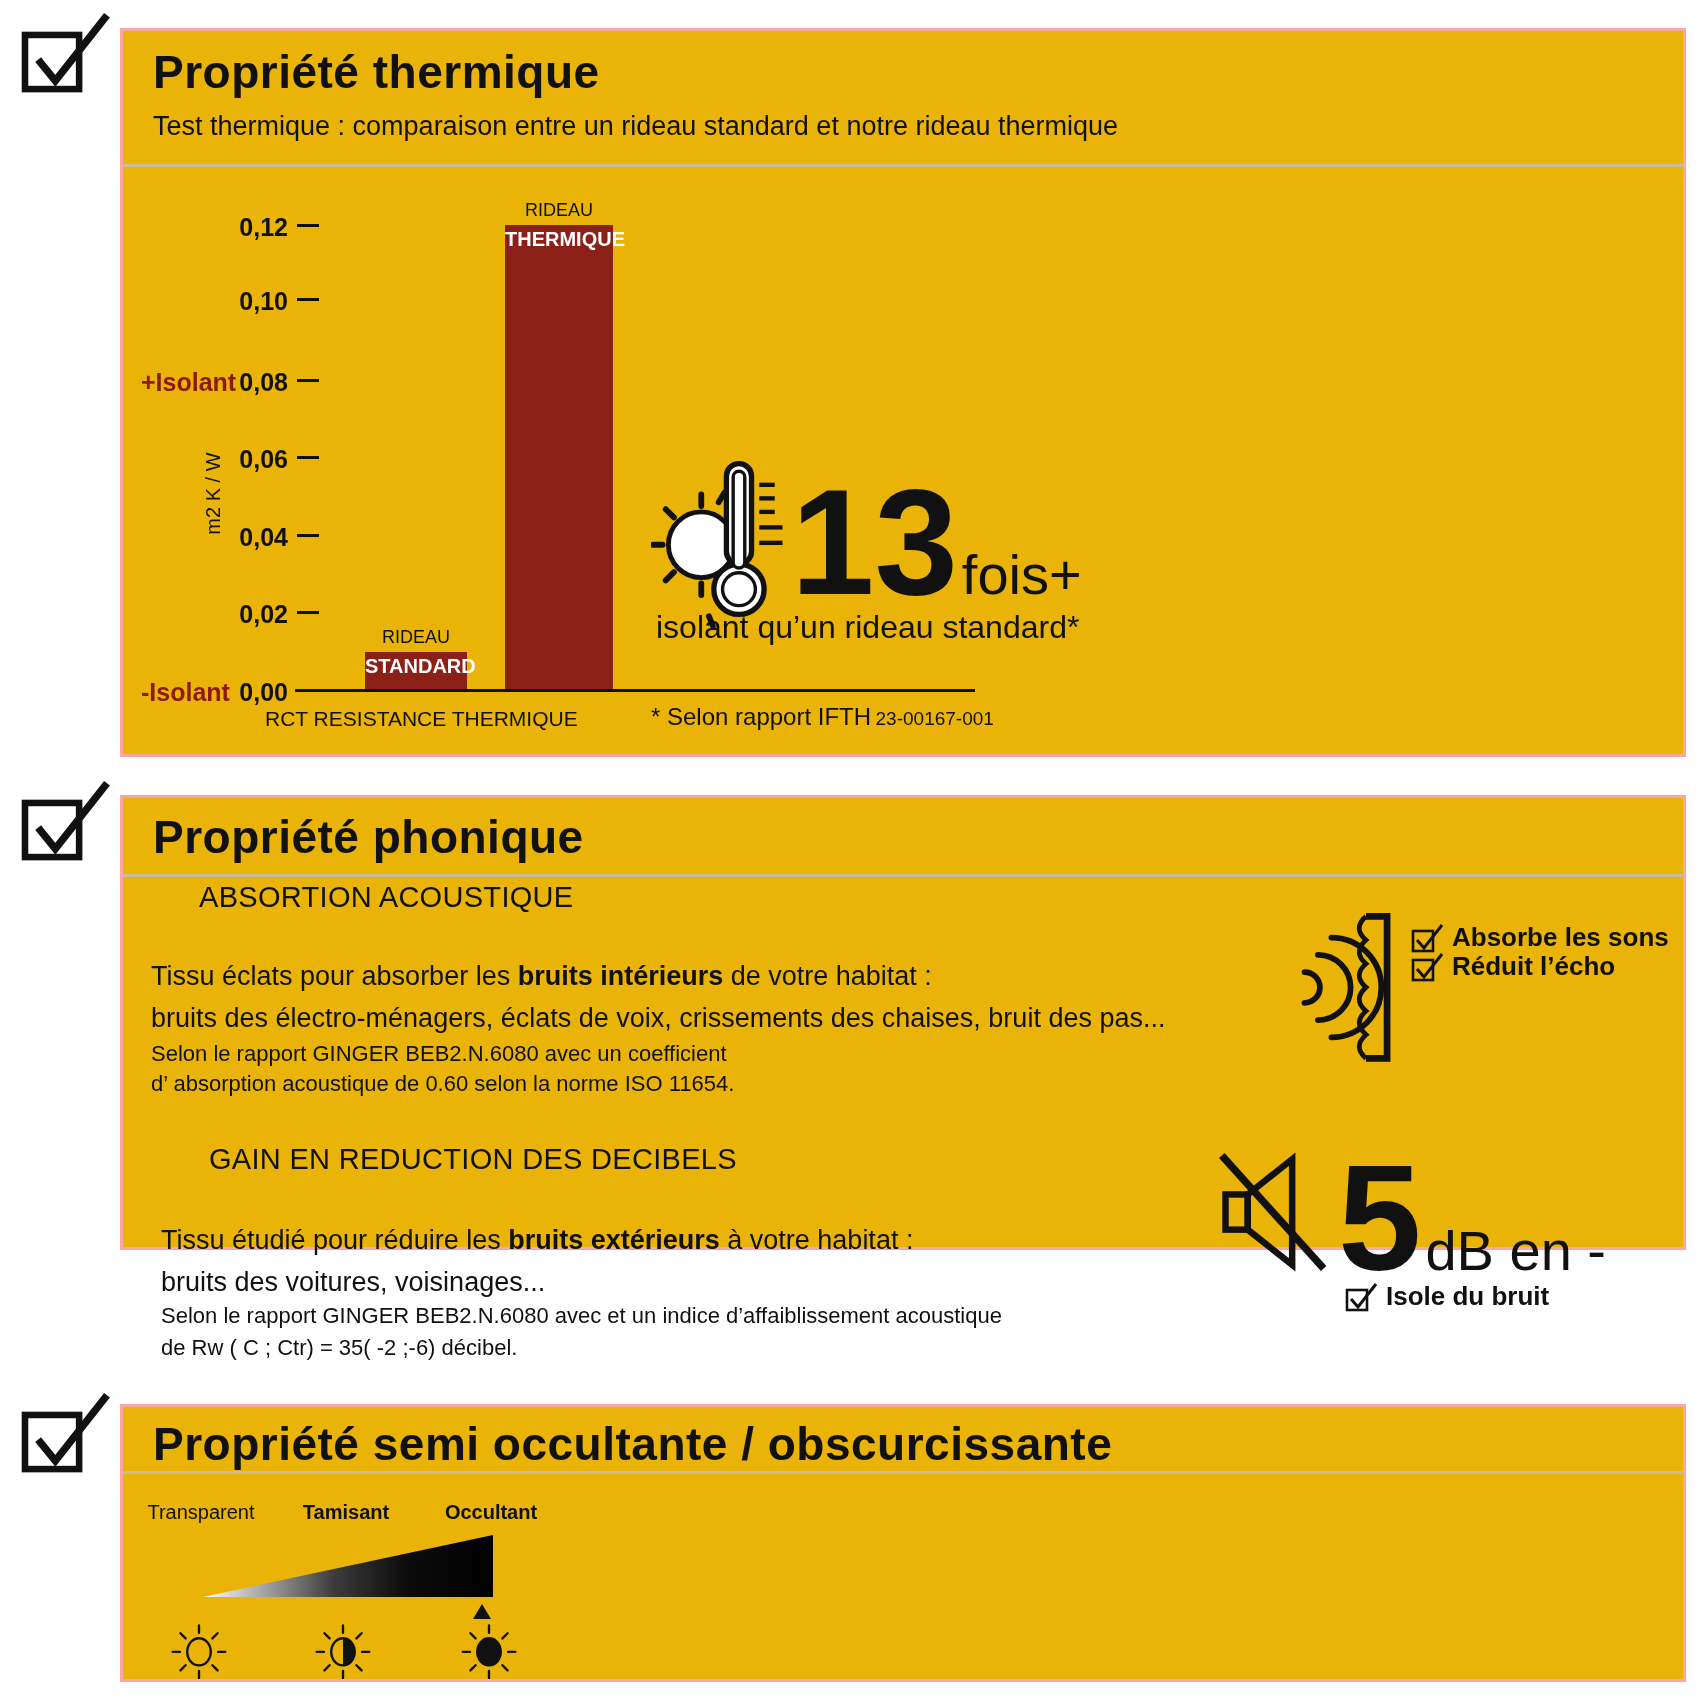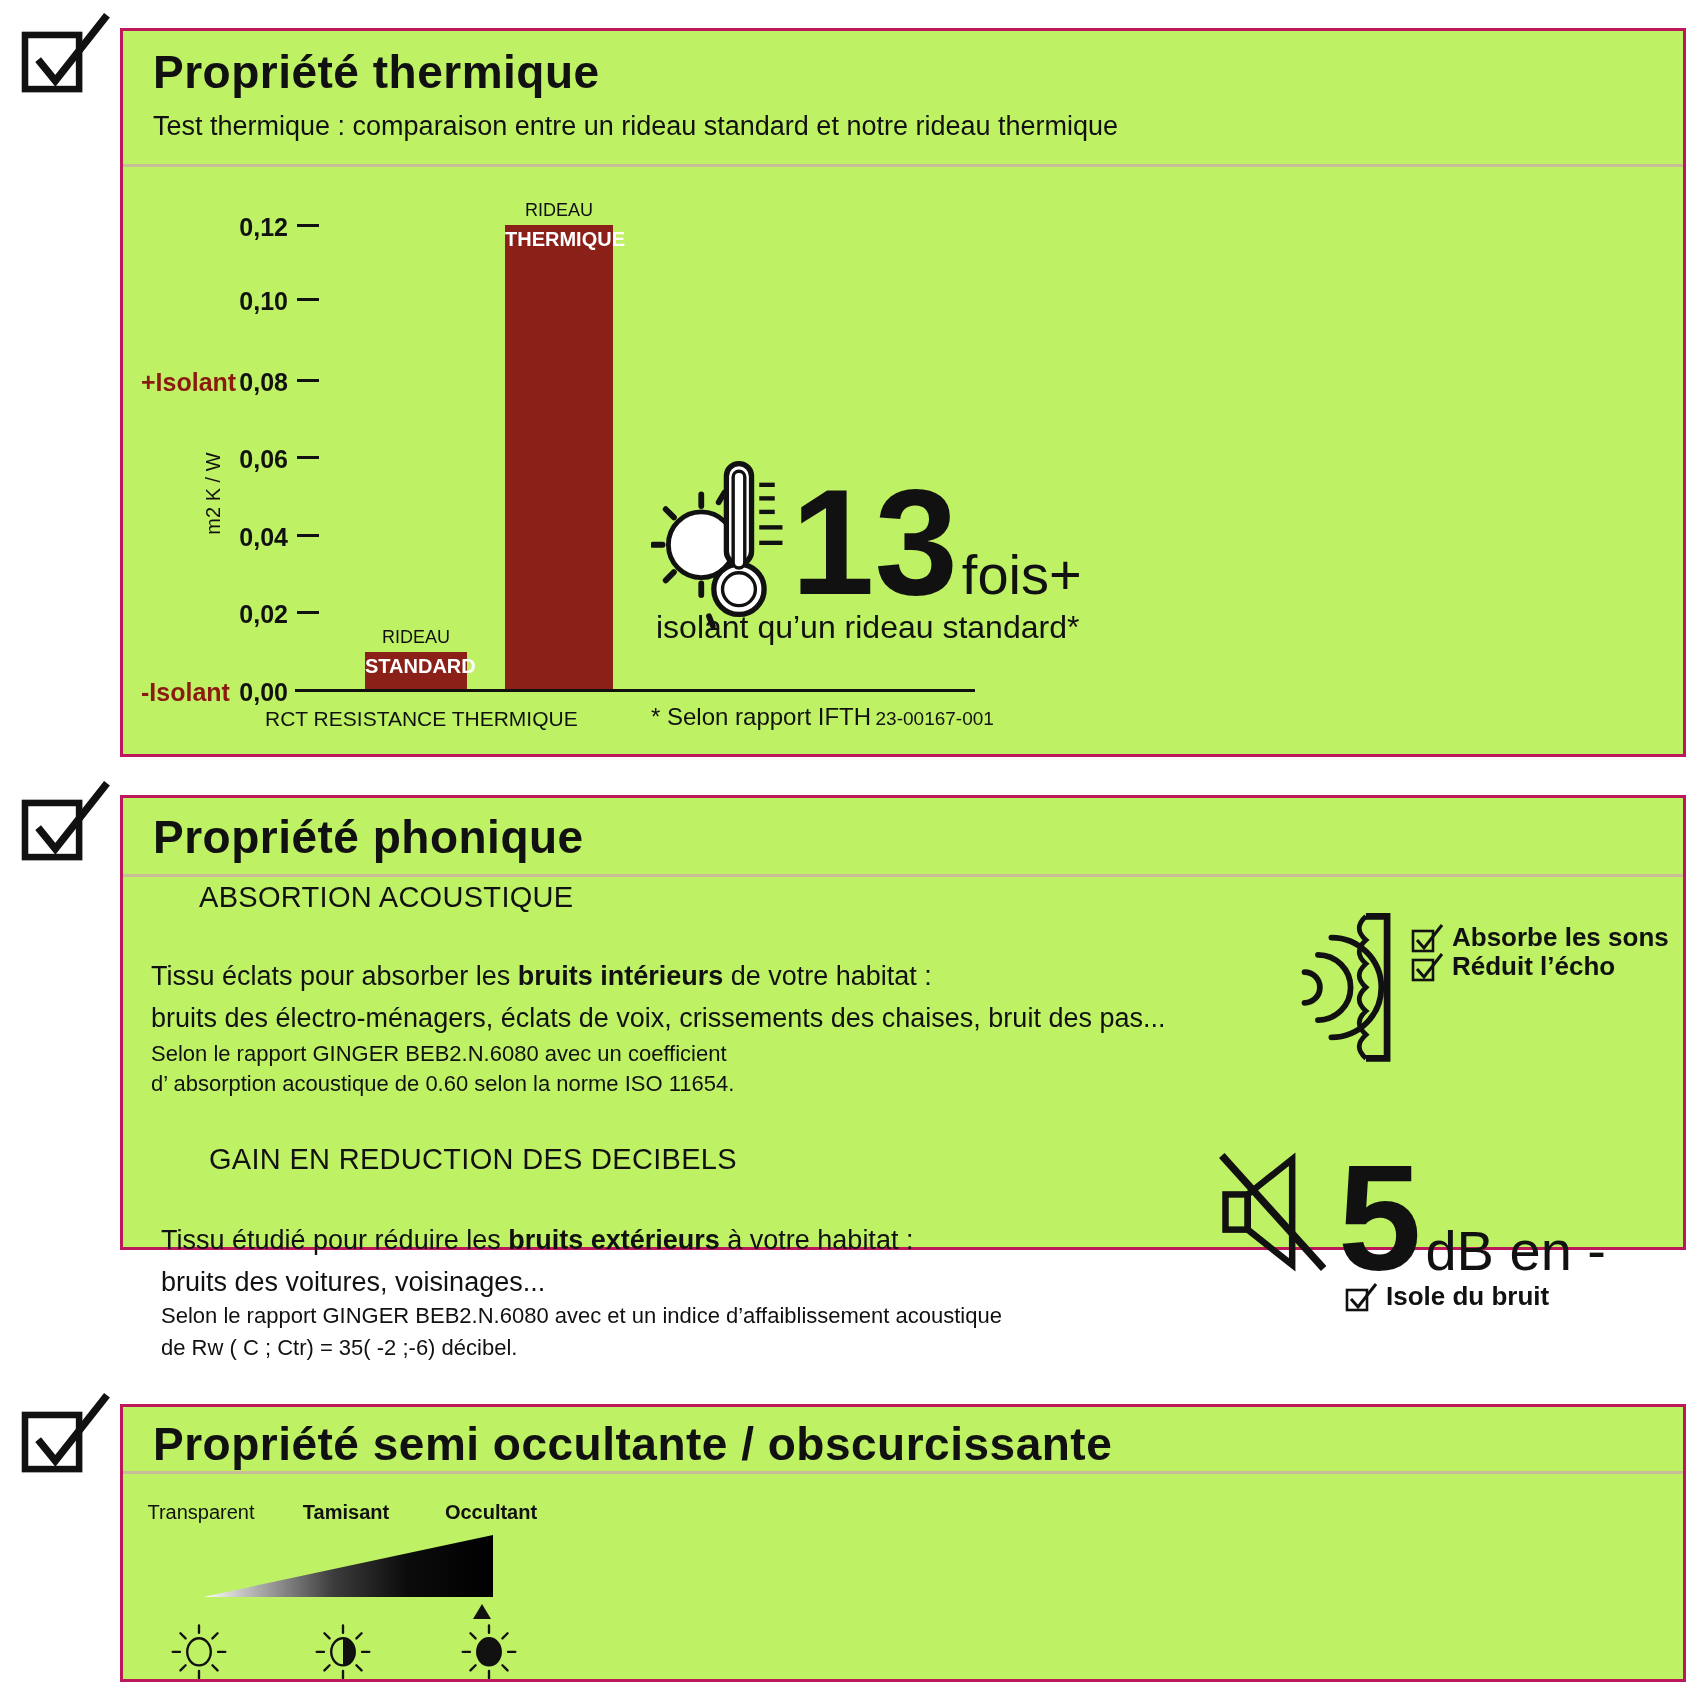--- a/index.html
+++ b/index.html
@@ -2,21 +2,21 @@
 <html><head>
 <meta charset="utf-8">
 <style>
   * { margin:0; padding:0; box-sizing:border-box; }
   html,body { background:#fff; }
   body {
     width:1700px; height:1700px; position:relative;
     font-family:"Liberation Sans", sans-serif; color:#111;
   }
   .abs { position:absolute; white-space:nowrap; }
-  .box { position:absolute; border:3px solid #be185d; background:#bef264; }
+  .box { position:absolute; border:3px solid #fca5a5; background:#eab308; }
   .hr  { position:absolute; left:0; right:0; height:3px; background:#c9bc97; }
   .title { font-size:46px; font-weight:700; letter-spacing:.5px; }
   .subtitle { font-size:27px; }
   .h2 { font-size:29px; letter-spacing:.3px;margin-left:48px; }
   .body { font-size:27px; }
   .note { font-size:22px; }
   .tick { left:95px; width:70px; text-align:right; font-size:25px; font-weight:700; }
   .tickdash { position:absolute; left:174px; width:22px; height:3px; background:#111; }
   .isolant { font-size:25px; font-weight:700; color:#8b1a10; width:88px; text-align:right; }
   .plot { position:absolute; left:172px; top:194px; width:680px; height:466px; }

